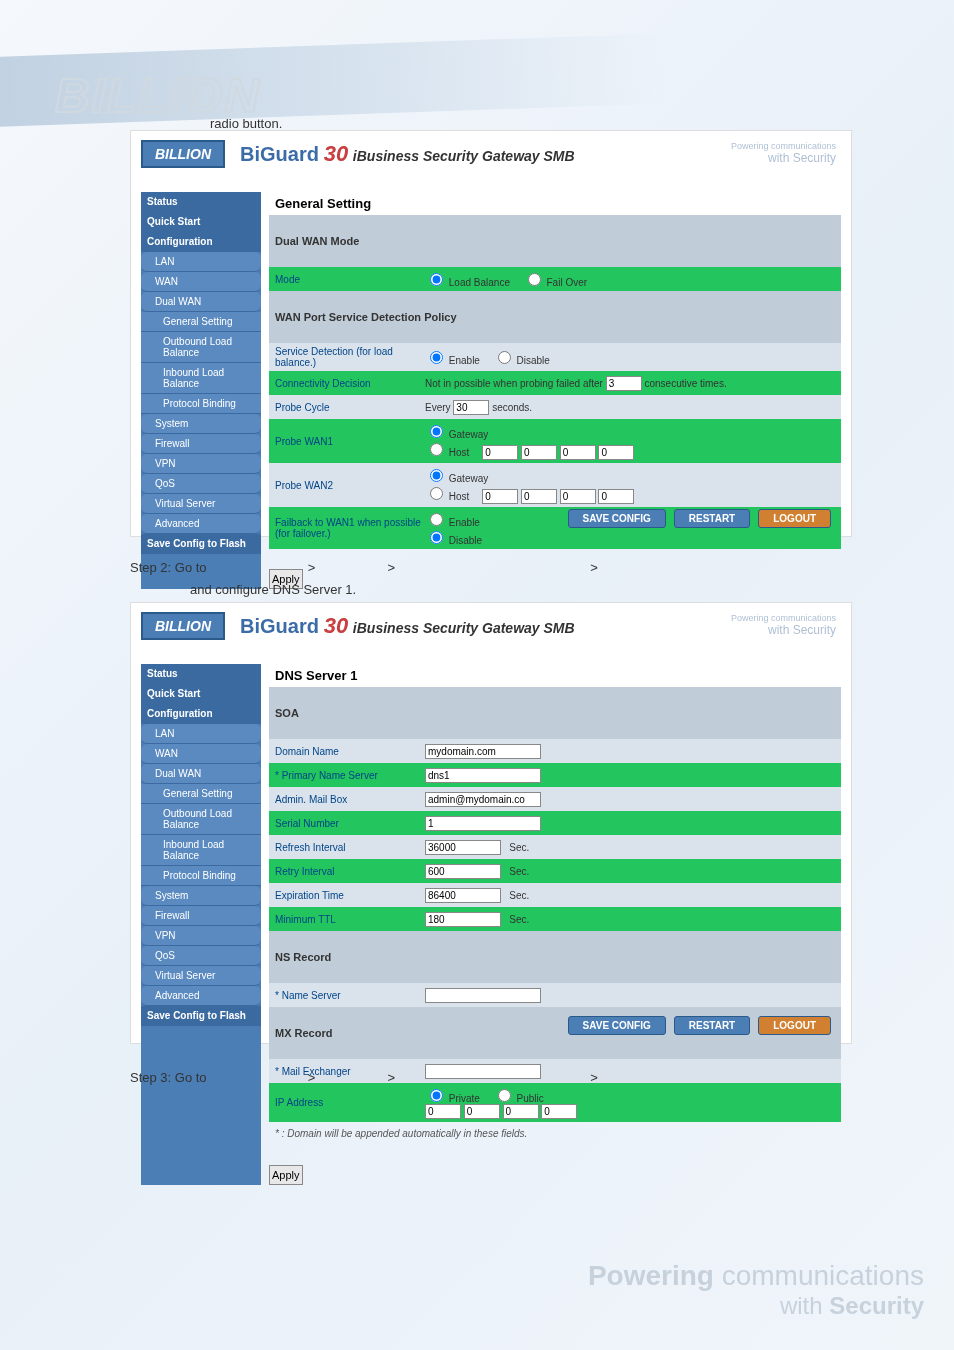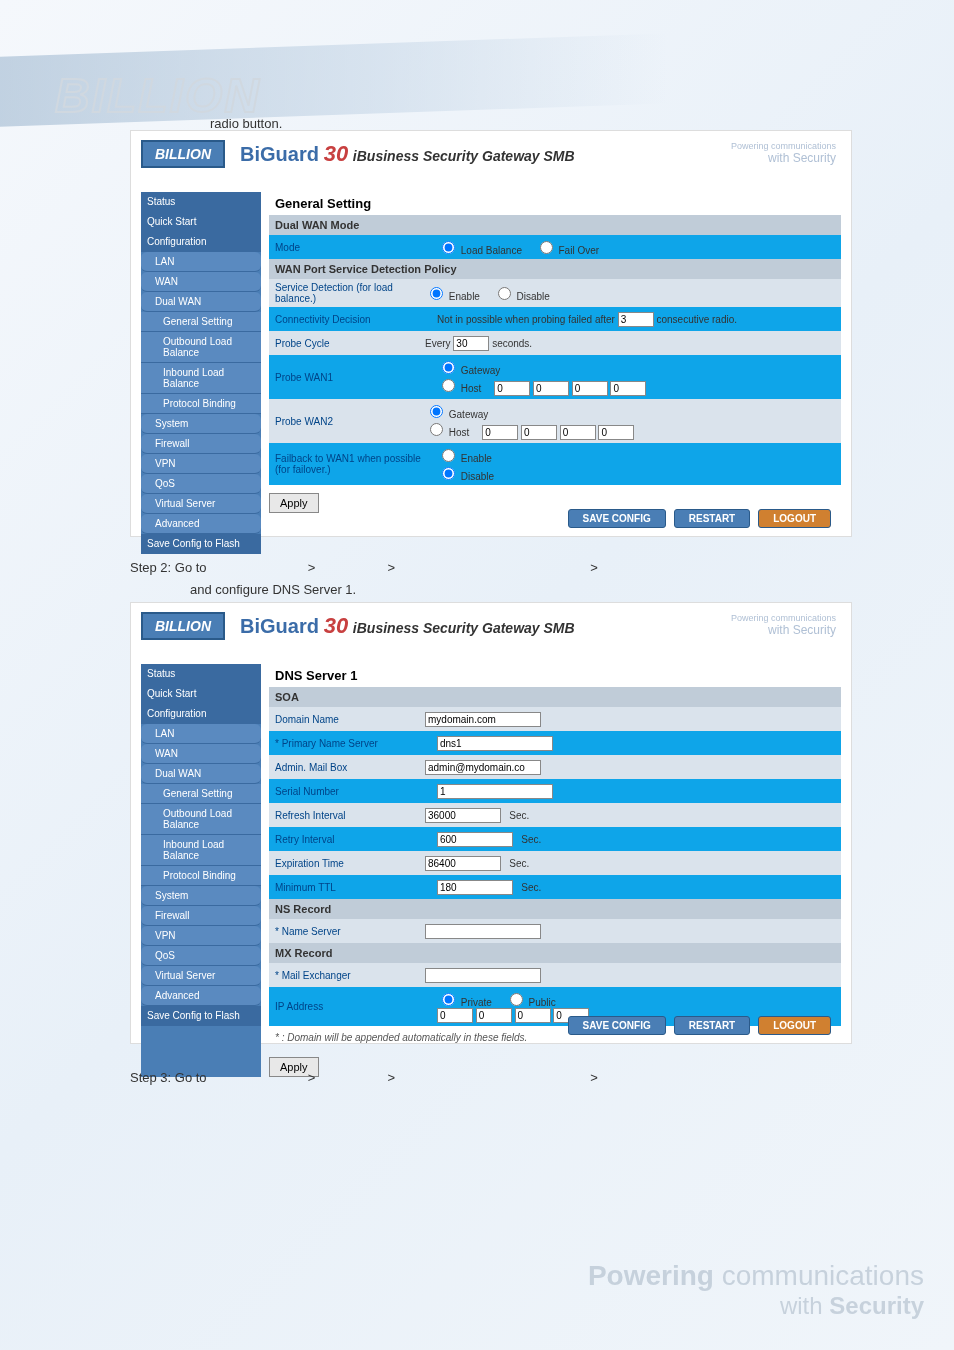--- a/index.html
+++ b/index.html
@@ -96,70 +96,70 @@
     color: #fff;
   }
   .sidebar-item {
     padding: 4px 6px;
     font-size: 10px;
     border-bottom: 1px solid #3a6aa0;
     cursor: pointer;
   }
   .sidebar-item.sub { padding-left: 14px; background: #5a8ac0; border-radius: 6px;}
   .sidebar-item.sub2 { padding-left: 22px; background: #5a8ac0;}
-  .sidebar-item.top { font-weight: normal; background: #3a6aa0;}
+  .sidebar-item.top { font-weight: bold; background: #3a6aa0;}
   
   .content-area {
     flex: 1;
     padding-left: 8px;
   }
   .section-title {
     font-weight: bold;
     font-size: 13px;
     padding: 4px 6px;
     background: #fff;
   }
   .section-header {
     background: #c0ccd8;
     font-weight: bold;
     font-size: 11px;
-    padding: 4px 6px;
+    padding: 20px 6px;
     color: #333;
   }
   .form-row {
     display: flex;
     align-items: center;
     background: #dae3ec;
     padding: 3px 6px;
     font-size: 10px;
     min-height: 18px;
   }
   .form-row:nth-child(even) { background: #dae3ec;}
-  .form-row.alt { background: #0ea5e9; gap: 12px;}
+  .form-row.alt { background: #22c55e;}
   .form-label {
     width: 150px;
     color: #004488;
   }
   .form-value {
     flex: 1;
     color: #333;
   }
   .form-value input[type=text] {
     font-size: 10px;
     padding: 1px 2px;
     border: 1px solid #888;
     background: #fff;
   }
   .form-value input.small { width: 30px;}
   .form-value input.med { width: 110px;}
   .form-value input.ip { width: 30px;}
   .radio-group label { margin-right: 10px;}
   .apply-btn {
-    margin-top: 8px;
-    padding: 3px 10px;
+    margin-top: 20px;
+    padding: 3px 2px;
     font-size: 11px;
     background: #e8e8e8;
     border: 1px solid #888;
     cursor: pointer;
   }
   
   .footer-btns {
     position: absolute;
     bottom: 8px;
     right: 20px;
@@ -258,21 +258,21 @@
         <div class="form-value radio-group">
           <label><input type="radio" checked="" style=""> <span>Enable</span></label>
           <label><input type="radio" style=""> <span>Disable</span></label>
         </div>
       </div>
       <div class="form-row alt">
         <div class="form-label">Connectivity Decision</div>
         <div class="form-value">
           <span>Not in possible when probing failed after</span>
           <input type="text" class="small" value="3" style="">
-          <span>consecutive radio.</span>
+          <span>consecutive times.</span>
         </div>
       </div>
       <div class="form-row">
         <div class="form-label">Probe Cycle</div>
         <div class="form-value">
           <span>Every</span>
           <input type="text" class="small" value="30" style="">
           <span>seconds.</span>
         </div>
       </div>

